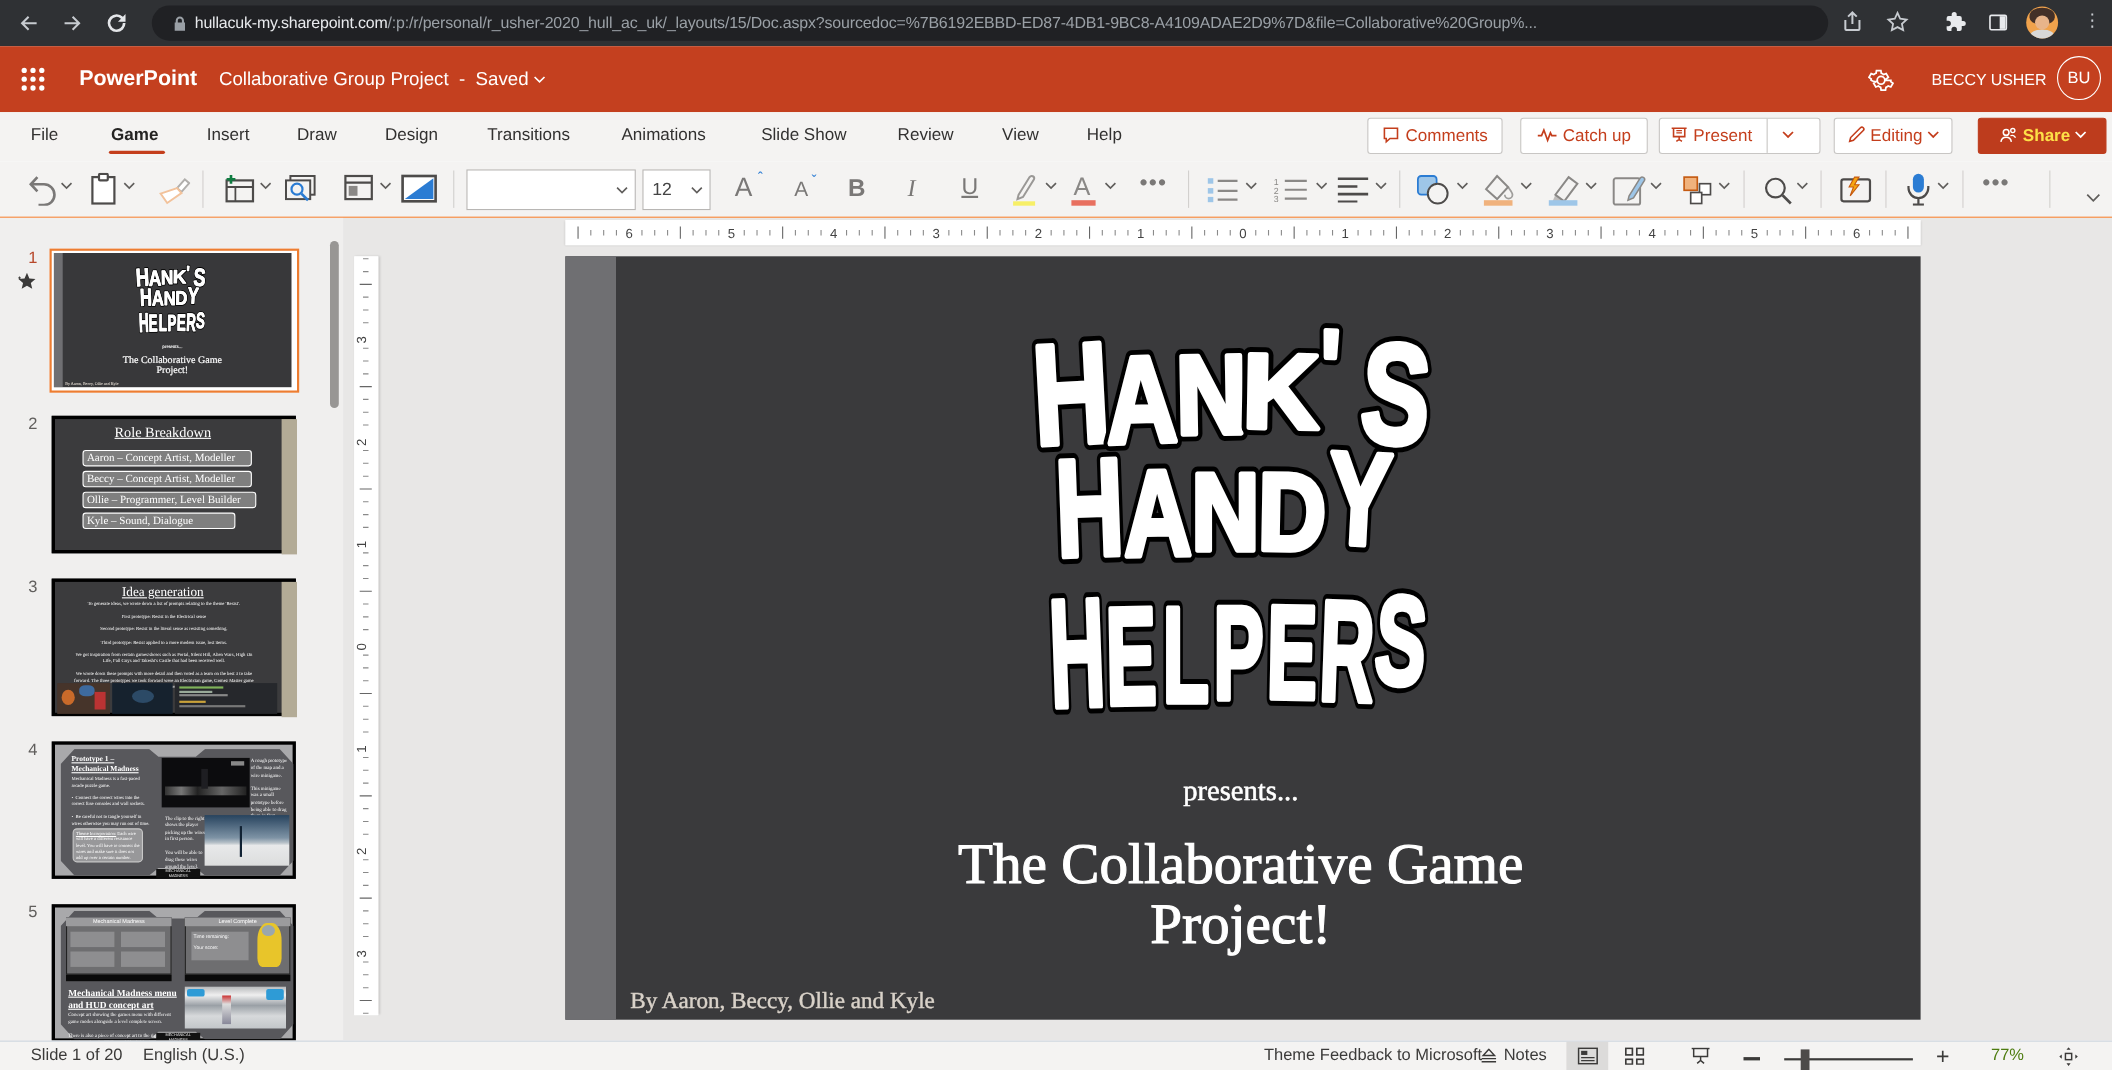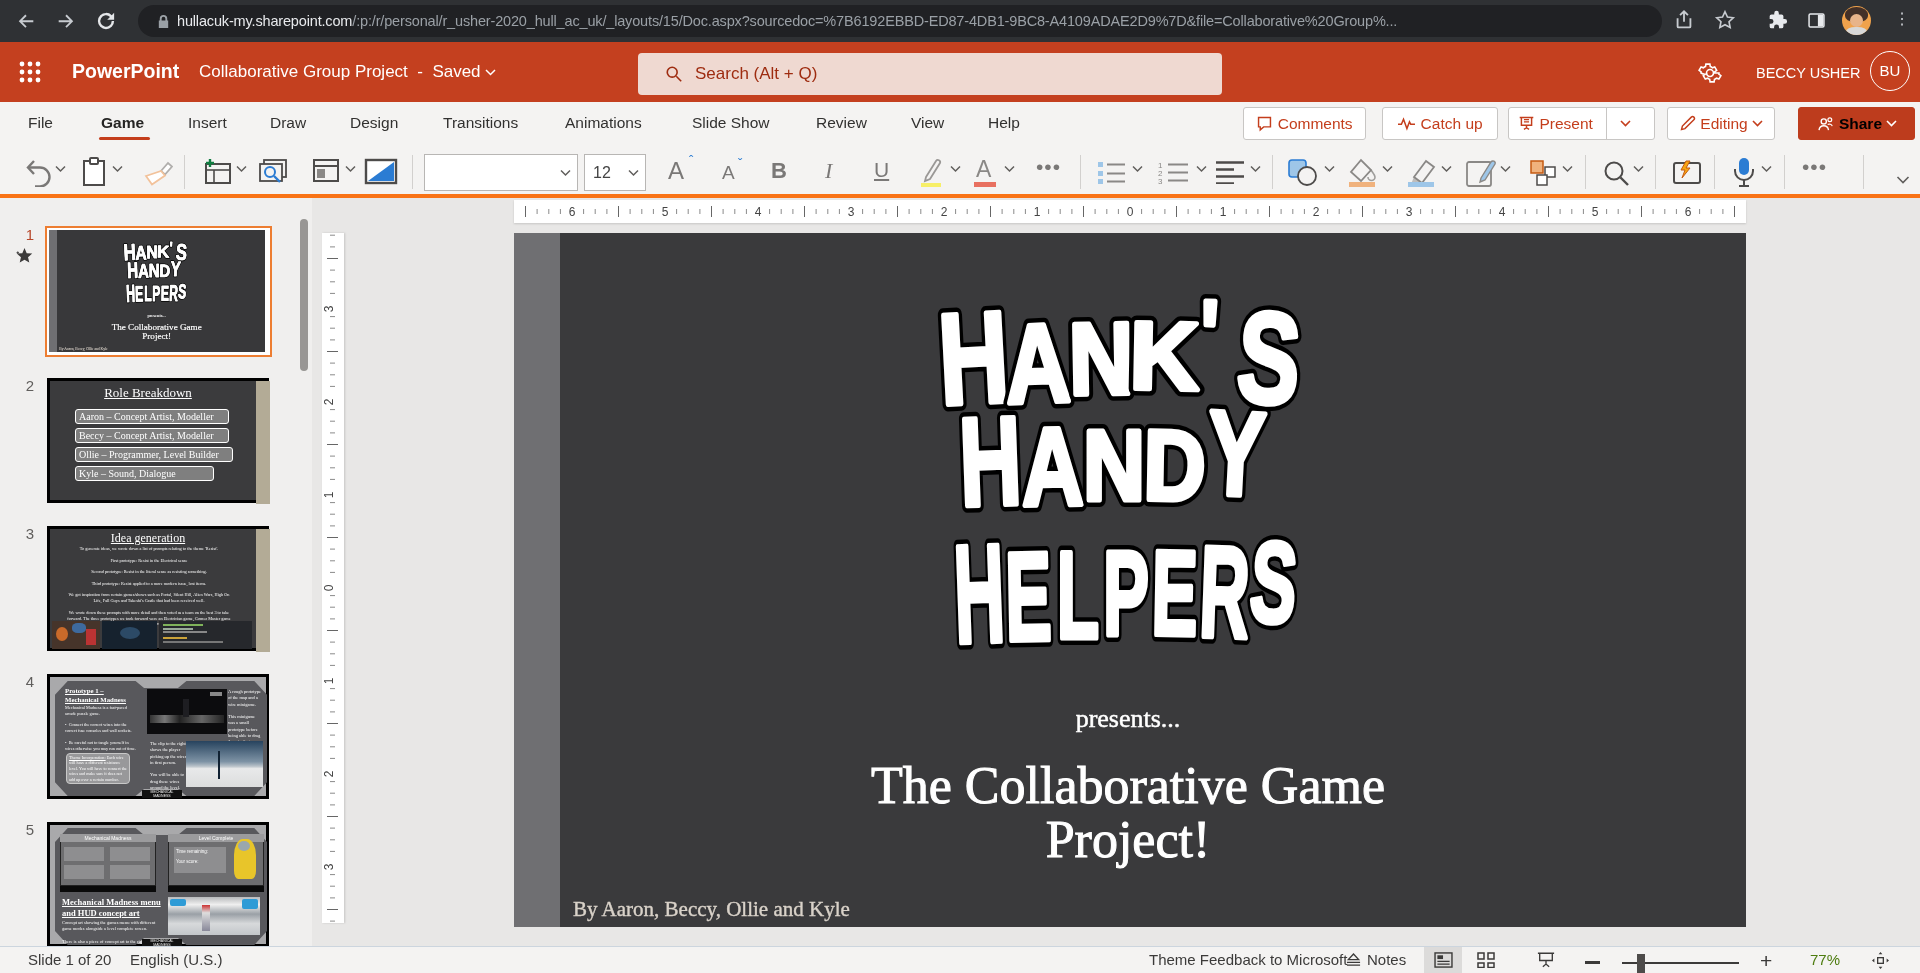--- a/index.html
+++ b/index.html
@@ -14,21 +14,21 @@
 #appbar { position:absolute; left:0; top:42px; width:1920px; height:60px; background:#c4401f; }
 #appbar .ppt { position:absolute; left:72px; top:18px; color:#fff; font-size:19.5px; font-weight:bold; }
 #appbar .docname { position:absolute; left:199px; top:20px; color:#fff; font-size:17px; }
 #searchpill { position:absolute; left:638px; top:11px; width:584px; height:42px; background:#efd9d1; border-radius:4px; color:#9e2c10; font-size:17px; line-height:42px; }
 #appbar .acct { position:absolute; top:23px; color:#fff; font-size:14.5px; }
 
 #menubar { position:absolute; left:0; top:102px; width:1920px; height:45px; background:#f4f3f2; }
 .mtab { position:absolute; top:12px; font-size:15.5px; color:#323130; }
 .rbtn { position:absolute; top:5px; height:33px; border:1px solid #c8c6c4; border-radius:3px; background:#fff; color:#c43e1c; font-size:15.5px; line-height:31px; text-align:center; }
 
-#ribbon { position:absolute; left:0; top:147px; width:1920px; height:51px; background:#f4f3f2; border-bottom:4px solid #f97316; }
+#ribbon { position:absolute; left:0; top:147px; width:1920px; height:51px; background:#f4f3f2; border-bottom:1px solid #f97316; }
 .rdiv { position:absolute; top:8px; height:34px; width:1px; background:#d2d0ce; }
 
 #main { position:absolute; left:0; top:198px; width:1920px; height:748px; background:#e8e7e6; overflow:hidden; }
 #panel { position:absolute; left:0; top:0; width:312px; height:748px; background:#f0efee; }
 .thumbnum { position:absolute; font-size:15px; color:#605e5c; width:34px; text-align:right; }
 .thumb { position:absolute; left:47px; width:222px; height:125px; background:#3b3b3d; border:3px solid #000000; }
 #pscroll { position:absolute; left:300px; top:21px; width:8px; height:152px; background:#989694; border-radius:4px; }
 
 #hruler { position:absolute; left:514px; top:2px; width:1232px; height:23px; background:#fff; box-shadow:0 1px 2px rgba(0,0,0,.15); }
 #vruler { position:absolute; left:322px; top:35px; width:22px; height:690px; background:#fff; box-shadow:1px 0 2px rgba(0,0,0,.15); }
@@ -88,24 +88,20 @@
         <circle cx="19" cy="11" r="2.4"></circle>
         <circle cx="3" cy="19" r="2.4"></circle>
         <circle cx="11" cy="19" r="2.4"></circle>
         <circle cx="19" cy="19" r="2.4"></circle>
       </g>
     </svg>
   <div class="ppt">PowerPoint</div>
   <div class="docname">Collaborative Group Project&nbsp;&nbsp;-&nbsp;&nbsp;Saved <svg style="vertical-align:1px" width="11" height="7" viewBox="0 0 11 7">
         <path d="M1 1l4.5 4.5L10 1" fill="none" stroke="#fff" stroke-width="1.5"></path>
       </svg></div>
-  <div id="searchpill"><svg style="position:absolute;left:27px;top:12px" width="18" height="18" viewBox="0 0 20 20">
-        <circle cx="8" cy="8" r="5.5" fill="none" stroke="#9e2c10" stroke-width="1.8"></circle>
-        <path d="M12.5 12.5L18 18" stroke="#9e2c10" stroke-width="1.8"></path>
-      </svg><span style="margin-left:57px">Search (Alt + Q)</span></div>
   <svg style="position:absolute;left:1698px;top:19px" width="24" height="24" viewBox="0 0 24 24">
       <path d="M12 8.5a3.5 3.5 0 1 0 0 7 3.5 3.5 0 0 0 0-7zm9 3.5a7 7 0 0 1-.1 1.2l2 1.5-2 3.4-2.3-.9a7 7 0 0 1-2.1 1.2l-.4 2.5h-4l-.4-2.5a7 7 0 0 1-2.1-1.2l-2.3.9-2-3.4 2-1.5A7 7 0 0 1 3 12a7 7 0 0 1 .1-1.2l-2-1.5 2-3.4 2.3.9a7 7 0 0 1 2.1-1.2l.4-2.5h4l.4 2.5a7 7 0 0 1 2.1 1.2l2.3-.9 2 3.4-2 1.5a7 7 0 0 1 .1 1.2z" fill="none" stroke="#fff" stroke-width="1.6"></path>
     </svg>
   <div class="acct" style="left:1756px">BECCY USHER</div>
   <div style="position:absolute;left:1870px;top:9px;width:40px;height:40px;border-radius:50%;border:1.5px solid #fff;color:#fff;font-size:15px;text-align:center;line-height:38px">BU</div>
 </div>
 <div id="menubar">
   <div class="mtab" style="left:28px">File</div>
   <div class="mtab" style="left:101px;font-weight:bold;color:#252423">Game</div>
   <div style="position:absolute;left:99px;top:35px;width:51px;height:3px;background:#c43e1c;border-radius:2px"></div>
@@ -128,21 +124,21 @@
         <path d="M2 3h16M4 3v9h12V3M10 12v3M7 17l3-2 3 2" fill="none" stroke="#c43e1c" stroke-width="1.7"></path>
         <path d="M7 5.5h6M7 8h6" stroke="#c43e1c" stroke-width="1.4"></path>
       </svg> Present<span style="display:inline-block;width:1px;height:31px;background:#c8c6c4;vertical-align:top;margin-left:13px"></span><span style="display:inline-block;width:38px"><svg style="vertical-align:2px" width="11" height="7" viewBox="0 0 11 7">
           <path d="M1 1l4.5 4.5L10 1" fill="none" stroke="#c43e1c" stroke-width="1.6"></path>
         </svg></span></div>
   <div class="rbtn" style="left:1667px;width:108px"><svg style="vertical-align:-3px" width="17" height="17" viewBox="0 0 20 20">
         <path d="M3 17l1-4L14.5 2.5a1.8 1.8 0 0 1 3 3L7 16z" fill="none" stroke="#c43e1c" stroke-width="1.7"></path>
       </svg> Editing <svg style="vertical-align:2px" width="11" height="7" viewBox="0 0 11 7">
         <path d="M1 1l4.5 4.5L10 1" fill="none" stroke="#c43e1c" stroke-width="1.6"></path>
       </svg></div>
-  <div class="rbtn" style="left:1798px;width:117px;background:#bd3c1d;border-color:#bd3c1d;color:#000000;font-weight:bold"><svg style="vertical-align:-4px" width="19" height="18" viewBox="0 0 22 20">
+  <div class="rbtn" style="left:1798px;width:117px;background:#bd3c1d;border-color:#bd3c1d;color:#fde047;font-weight:bold"><svg style="vertical-align:-4px" width="19" height="18" viewBox="0 0 22 20">
         <circle cx="9" cy="7" r="3" fill="none" stroke="#fff" stroke-width="1.6"></circle>
         <path d="M3.5 17c.5-3.5 2.8-5 5.5-5s5 1.5 5.5 5" fill="none" stroke="#fff" stroke-width="1.6"></path>
         <circle cx="16" cy="5" r="2.2" fill="none" stroke="#fff" stroke-width="1.4"></circle>
         <path d="M13.5 10.5c2-1 4.5-.3 5.3 2" fill="none" stroke="#fff" stroke-width="1.4"></path>
       </svg> Share <svg style="vertical-align:2px" width="11" height="7" viewBox="0 0 11 7">
         <path d="M1 1l4.5 4.5L10 1" fill="none" stroke="#fff" stroke-width="1.6"></path>
       </svg></div>
 </div>
 <div id="ribbon">
   <svg class="abs" style="left:24px;top:12px" width="30" height="28" viewBox="0 0 30 28">

